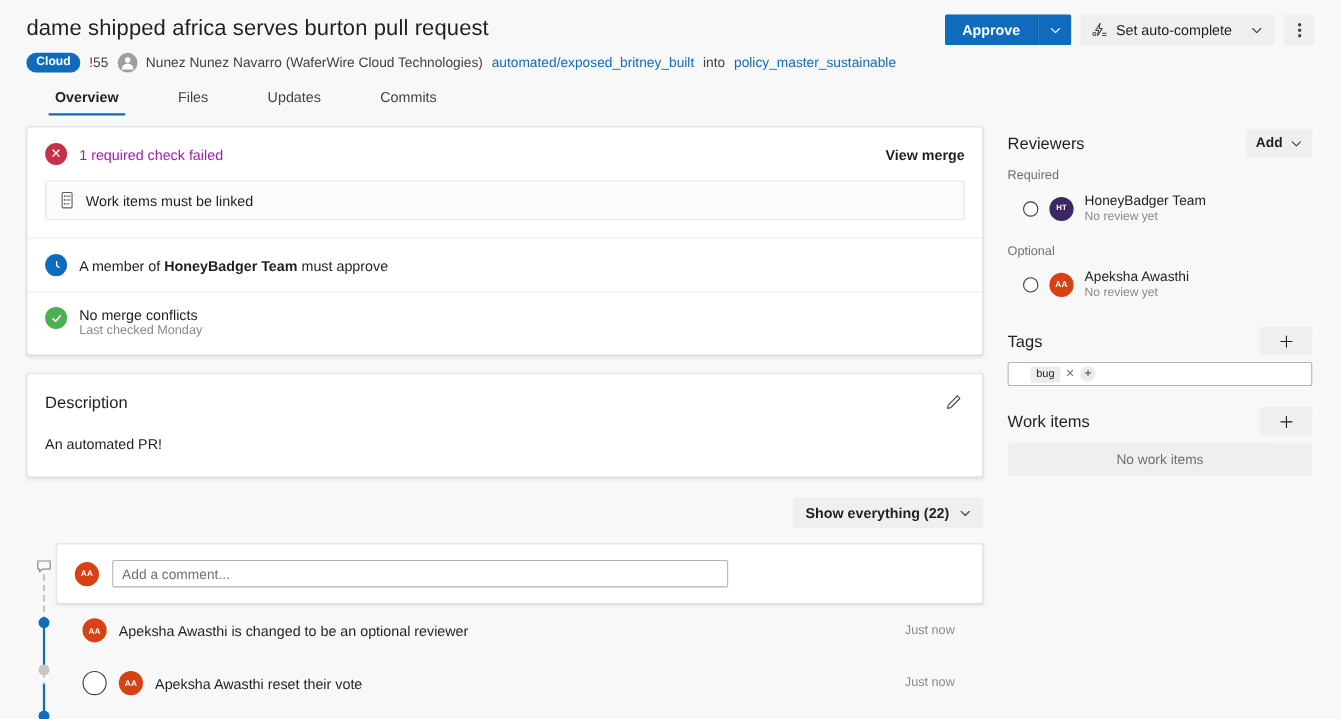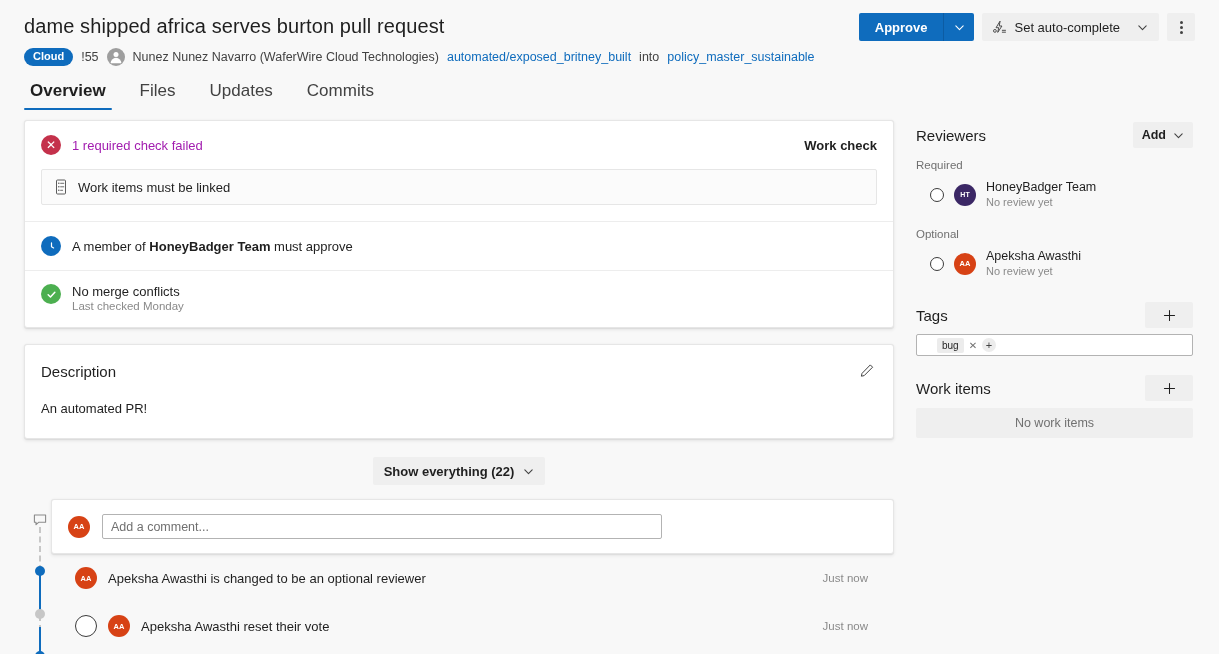--- a/index.html
+++ b/index.html
@@ -65,23 +65,24 @@
     width: 18px; height: 18px; border-radius: 50%; background: #9e9e9e;
     display: flex; align-items: center; justify-content: center; flex: none;
   }
   .meta-author { color: #424242; }
   .link { color: #0f6cbd; text-decoration: none; cursor: pointer; }
   .into { color: #424242; }
 
   
   .tabs { display: flex; gap: 22px; margin-top: 14px; position: relative; }
   .tab {
-    font-size: 17px; color: #424242; padding-bottom: 9px;
+    font-size: 13px; color: #424242; padding-bottom: 9px;
     cursor: pointer; position: relative; background: none; border: none;
     font-family: inherit;
+    margin-left: 20px;
   }
   .tab.active { color: #1f1f1f; font-weight: 600; }
   .tab.active::after {
     content: ""; position: absolute; left: 0; right: 0; bottom: 0;
     height: 2px; background: #0f6cbd; border-radius: 1px;
   }
 
   
   .body { display: flex; gap: 22px; padding: 10px 24px 0 24px; }
   .col-main { width: 870px; flex: none; }
@@ -125,21 +126,21 @@
   .bold { font-weight: 700; }
 
   
   .desc-card { margin-top: 16px; padding: 16px 16px 22px 16px; }
   .desc-head { display: flex; align-items: center; justify-content: space-between; }
   .desc-title { font-size: 15px; color: #1f1f1f; }
   .edit-btn { background: none; border: none; cursor: pointer; padding: 2px; display: flex; }
   .desc-body { font-size: 13px; color: #1f1f1f; margin-top: 20px; }
 
   
-  .show-row { display: flex; justify-content: center; margin-top: 18px; }
+  .show-row { display: flex; justify-content: flex-end; margin-top: 18px; }
   .show-btn {
     background: #efefef; border: none; border-radius: 2px; height: 28px;
     display: flex; align-items: center; gap: 9px; padding: 0 11px;
     font-size: 13px; font-weight: 600; color: #1f1f1f; cursor: pointer;
     font-family: inherit;
   }
 
   
   .discussion { position: relative; margin-top: 14px; padding-left: 27px; }
   .rail {
@@ -307,21 +308,21 @@
   <div class="body">
 
     <div class="col-main">
 
       <div class="card">
         <div class="check-head">
           <div class="check-head-left">
             <span class="icon-circle ic-fail">✕</span>
             <span class="check-title">1 required check failed</span>
           </div>
-          <span class="view-check">Work check</span>
+          <span class="view-check">View merge</span>
         </div>
 
         <div class="policy-box">
           <svg width="14" height="16" viewBox="0 0 14 16">
             <rect x="2.5" y="1" width="9" height="14" rx="1" fill="none" stroke="#5c5c5c" stroke-width="1"></rect>
             <circle cx="4.8" cy="4.3" r="0.8" fill="#5c5c5c"></circle>
             <circle cx="4.8" cy="7.8" r="0.8" fill="#5c5c5c"></circle>
             <circle cx="4.8" cy="11.3" r="0.8" fill="#5c5c5c"></circle>
             <path d="M6.6 4.3 h3.2 M6.6 7.8 h3.2 M6.6 11.3 h2" stroke="#5c5c5c" stroke-width="0.9" stroke-linecap="round"></path>
           </svg>

